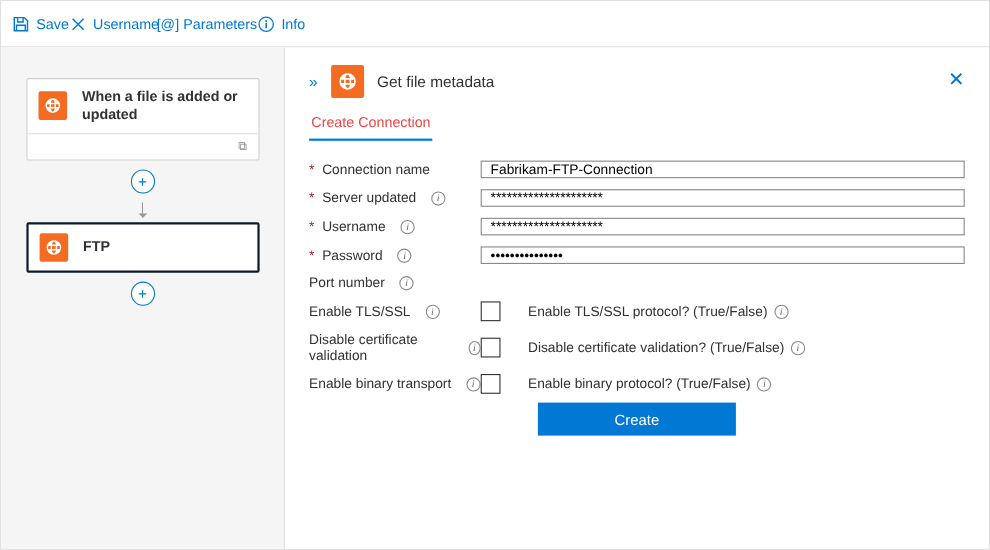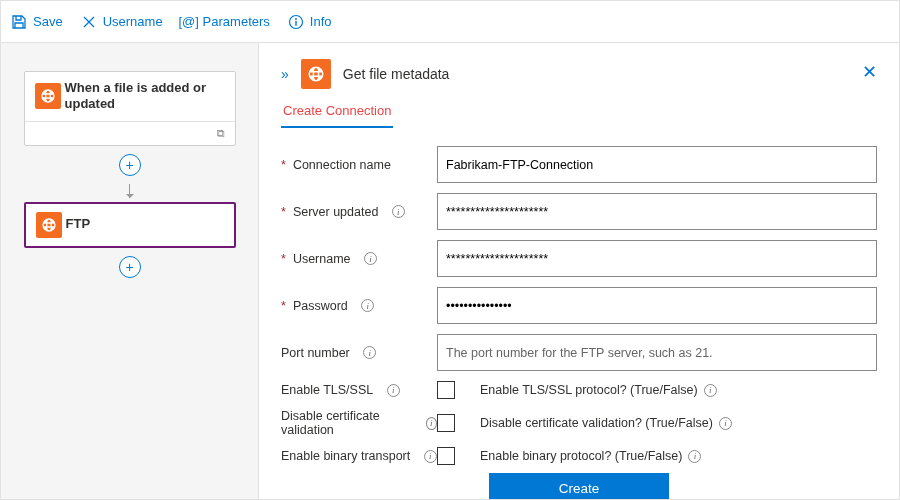--- a/index.html
+++ b/index.html
@@ -1,46 +1,46 @@
 <!DOCTYPE html>
 <html><head>
 <meta charset="utf-8">
 <style>
   * { box-sizing: border-box; font-family: "Segoe UI", sans-serif; }
   body { margin: 0; background: #fff; font-size: 13px; color: #323130; }
   .app { width: 900px; height: 500px; border: 1px solid #e1e1e1; display: flex; flex-direction: column; }
-  .toolbar { height: 42px; display: flex; align-items: center; padding: 0 10px; gap: 18px; border-bottom: 1px solid #e1e1e1; }
+  .toolbar { height: 42px; display: flex; align-items: center; padding: 0 10px; border-bottom: 1px solid #e1e1e1; }
   .tbtn { display: flex; align-items: center; gap: 6px; color: #0078d4; cursor: pointer; font-size: 13px; }
   .tbtn .ico { width:16px; height:16px; display:inline-flex; align-items:center; justify-content:center; }
   .content { flex:1; display:flex; overflow:hidden; }
   .canvas { width: 258px; background:#f5f5f5; border-right:1px solid #e1e1e1; padding: 28px 14px; position:relative; }
   .node { background:#fff; border:1px solid #cfcfcf; border-radius:2px; margin:0 auto; width:212px; }
-  .node.selected { border:2px solid #701a75; }
-  .node-head { display:flex; align-items:center; padding:8px 10px; gap:4px; font-size:13px; font-weight:600; line-height:1.25; }
+  .node.selected { border:2px solid #0f172a; }
+  .node-head { display:flex; align-items:center; padding:8px 10px; gap:14px; font-size:13px; font-weight:600; line-height:1.25; }
   .node-icon { width:26px; height:26px; background:#f36c21; border-radius:2px; display:flex; align-items:center; justify-content:center; flex-shrink:0; }
   .node-icon svg { width:16px; height:16px; fill:#fff; }
   .node-foot { height:24px; border-top:1px solid #e1e1e1; display:flex; justify-content:flex-end; align-items:center; padding-right:10px; color:#888; font-size:11px; }
   .addbtn { width:22px; height:22px; border-radius:50%; background:#fff; border:1px solid #0078d4; color:#0078d4; display:flex; align-items:center; justify-content:center; margin:8px auto; font-size:14px; line-height:1; cursor:pointer; }
   .arrow { width:1px; height:14px; background:#999; margin:0 auto; position:relative; }
   .arrow::after { content:""; position:absolute; bottom:-4px; left:-3px; border:4px solid transparent; border-top-color:#999; }
   .panel { flex:1; padding: 16px 22px 10px 22px; overflow:auto; position:relative; }
   .panel-top { display:flex; align-items:center; gap:12px; margin-bottom:14px; }
   .chev { color:#0078d4; font-size:14px; }
   .panel-icon { width:30px; height:30px; background:#f36c21; border-radius:2px; display:flex; align-items:center; justify-content:center; }
   .panel-icon svg { width:18px; height:18px; fill:#fff; }
   .panel-title { font-size:14px; }
   .closex { position:absolute; top:18px; right:22px; font-size:18px; color:#0078d4; cursor:pointer; font-weight:300; }
   .tab { display:inline-block; font-size:13px; color:#ef4444; padding:0 2px 8px 2px; border-bottom:2px solid #0078d4; margin-bottom:18px; }
   .form { display:flex; flex-direction:column; gap:10px; }
   .row { display:flex; align-items:center; }
   .lab { width:156px; font-size:12.5px; display:flex; align-items:center; gap:5px; flex-shrink:0; }
   .req { color:#a4262c; margin-right:2px; }
   .infoico { width:13px; height:13px; border:1px solid #888; border-radius:50%; display:inline-flex; align-items:center; justify-content:center; font-size:9px; color:#666; font-style:italic; font-family:Georgia,serif; cursor:default; }
   .field { flex:1; }
-  .field input { width:100%; height:37px; border:1px solid #8a8886; padding:0 8px; font-size:12.5px; }
+  .field input { width:100%; height:16px; border:1px solid #8a8886; padding:0 8px; font-size:12.5px; }
   .field input::placeholder { color:#666; }
   .chkrow { display:flex; align-items:center; gap:8px; }
   .chkbox { width:18px; height:18px; border:1px solid #323130; background:#fff; cursor:pointer; flex-shrink:0; }
   .chklab { font-size:12.5px; display:flex; align-items:center; gap:6px;margin-left:17px; }
   .createbtn { margin:8px auto 0 auto; width:180px; height:30px; background:#0078d4; color:#fff; border:none; font-size:13.5px; cursor:pointer; display:block; }
 </style>
 </head>
 <body>
 
 <div class="app">
@@ -135,21 +135,20 @@
         <div class="row">
           <div class="lab"><span class="req">*</span><span>Username</span>&nbsp;<span class="infoico">i</span></div>
           <div class="field"><input value="*********************" style=""></div>
         </div>
         <div class="row">
           <div class="lab"><span class="req">*</span><span>Password</span>&nbsp;<span class="infoico">i</span></div>
           <div class="field"><input value="•••••••••••••••" style=""></div>
         </div>
         <div class="row">
           <div class="lab"><span>Port number</span>&nbsp;<span class="infoico">i</span></div>
-          <div class="field"><input placeholder="The port number for the FTP server, such as 21." style=""></div>
         </div>
         <div class="row">
           <div class="lab"><span>Enable TLS/SSL</span>&nbsp;<span class="infoico">i</span></div>
           <div class="field chkrow">
             <div class="chkbox"></div>
             <span class="chklab">
                 <span>Enable TLS/SSL protocol? (True/False)</span>
                 <span class="infoico">i</span>
               </span>
           </div>

